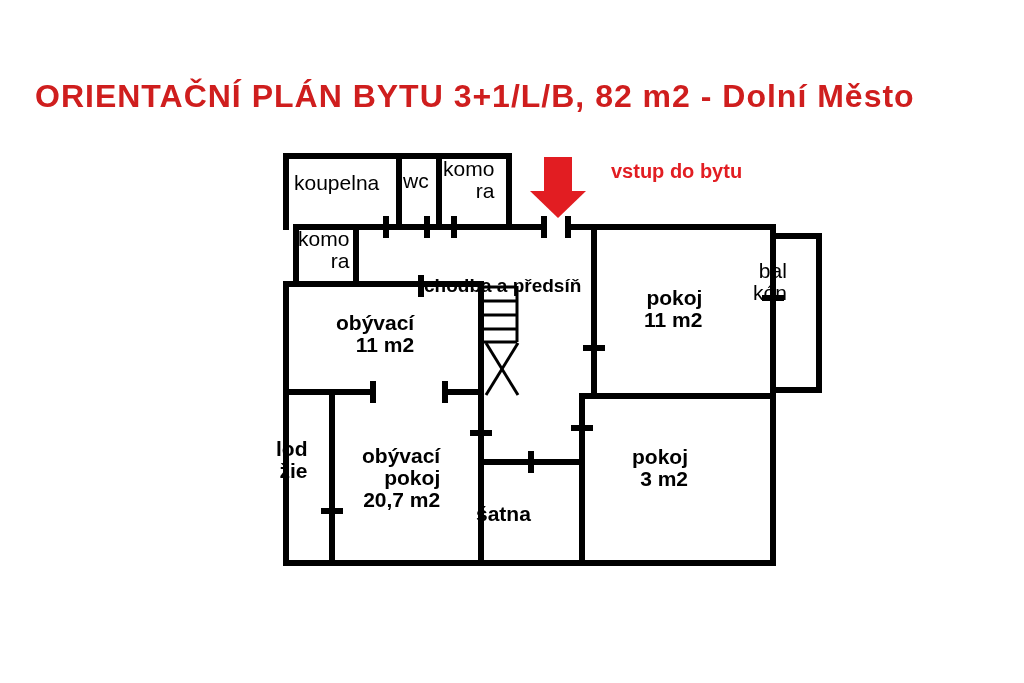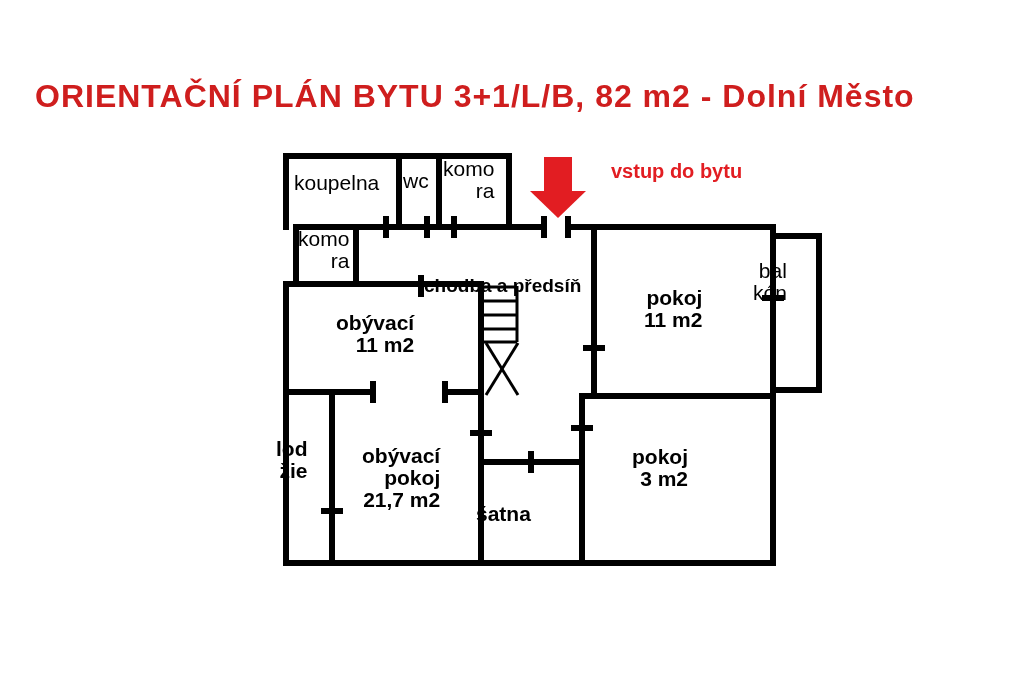--- a/index.html
+++ b/index.html
@@ -150,21 +150,21 @@
   </div>
 
   <div class="rlabel" style="left:276px;top:438px">
     <span class="line">lod</span>
     <span class="line">žie</span>
   </div>
 
   <div class="rlabel" style="left:362px;top:445px">
     <span class="line">obývací</span>
     <span class="line">pokoj</span>
-    <span class="line">21,7 m2</span>
+    <span class="line">20,7 m2</span>
   </div>
 
   <div class="rlabel" style="left:476px;top:503px">šatna</div>
 
   <div class="rlabel" style="left:632px;top:446px">
     <span class="line">pokoj</span>
     <span class="line">3 m2</span>
   </div>
 
 </div>

